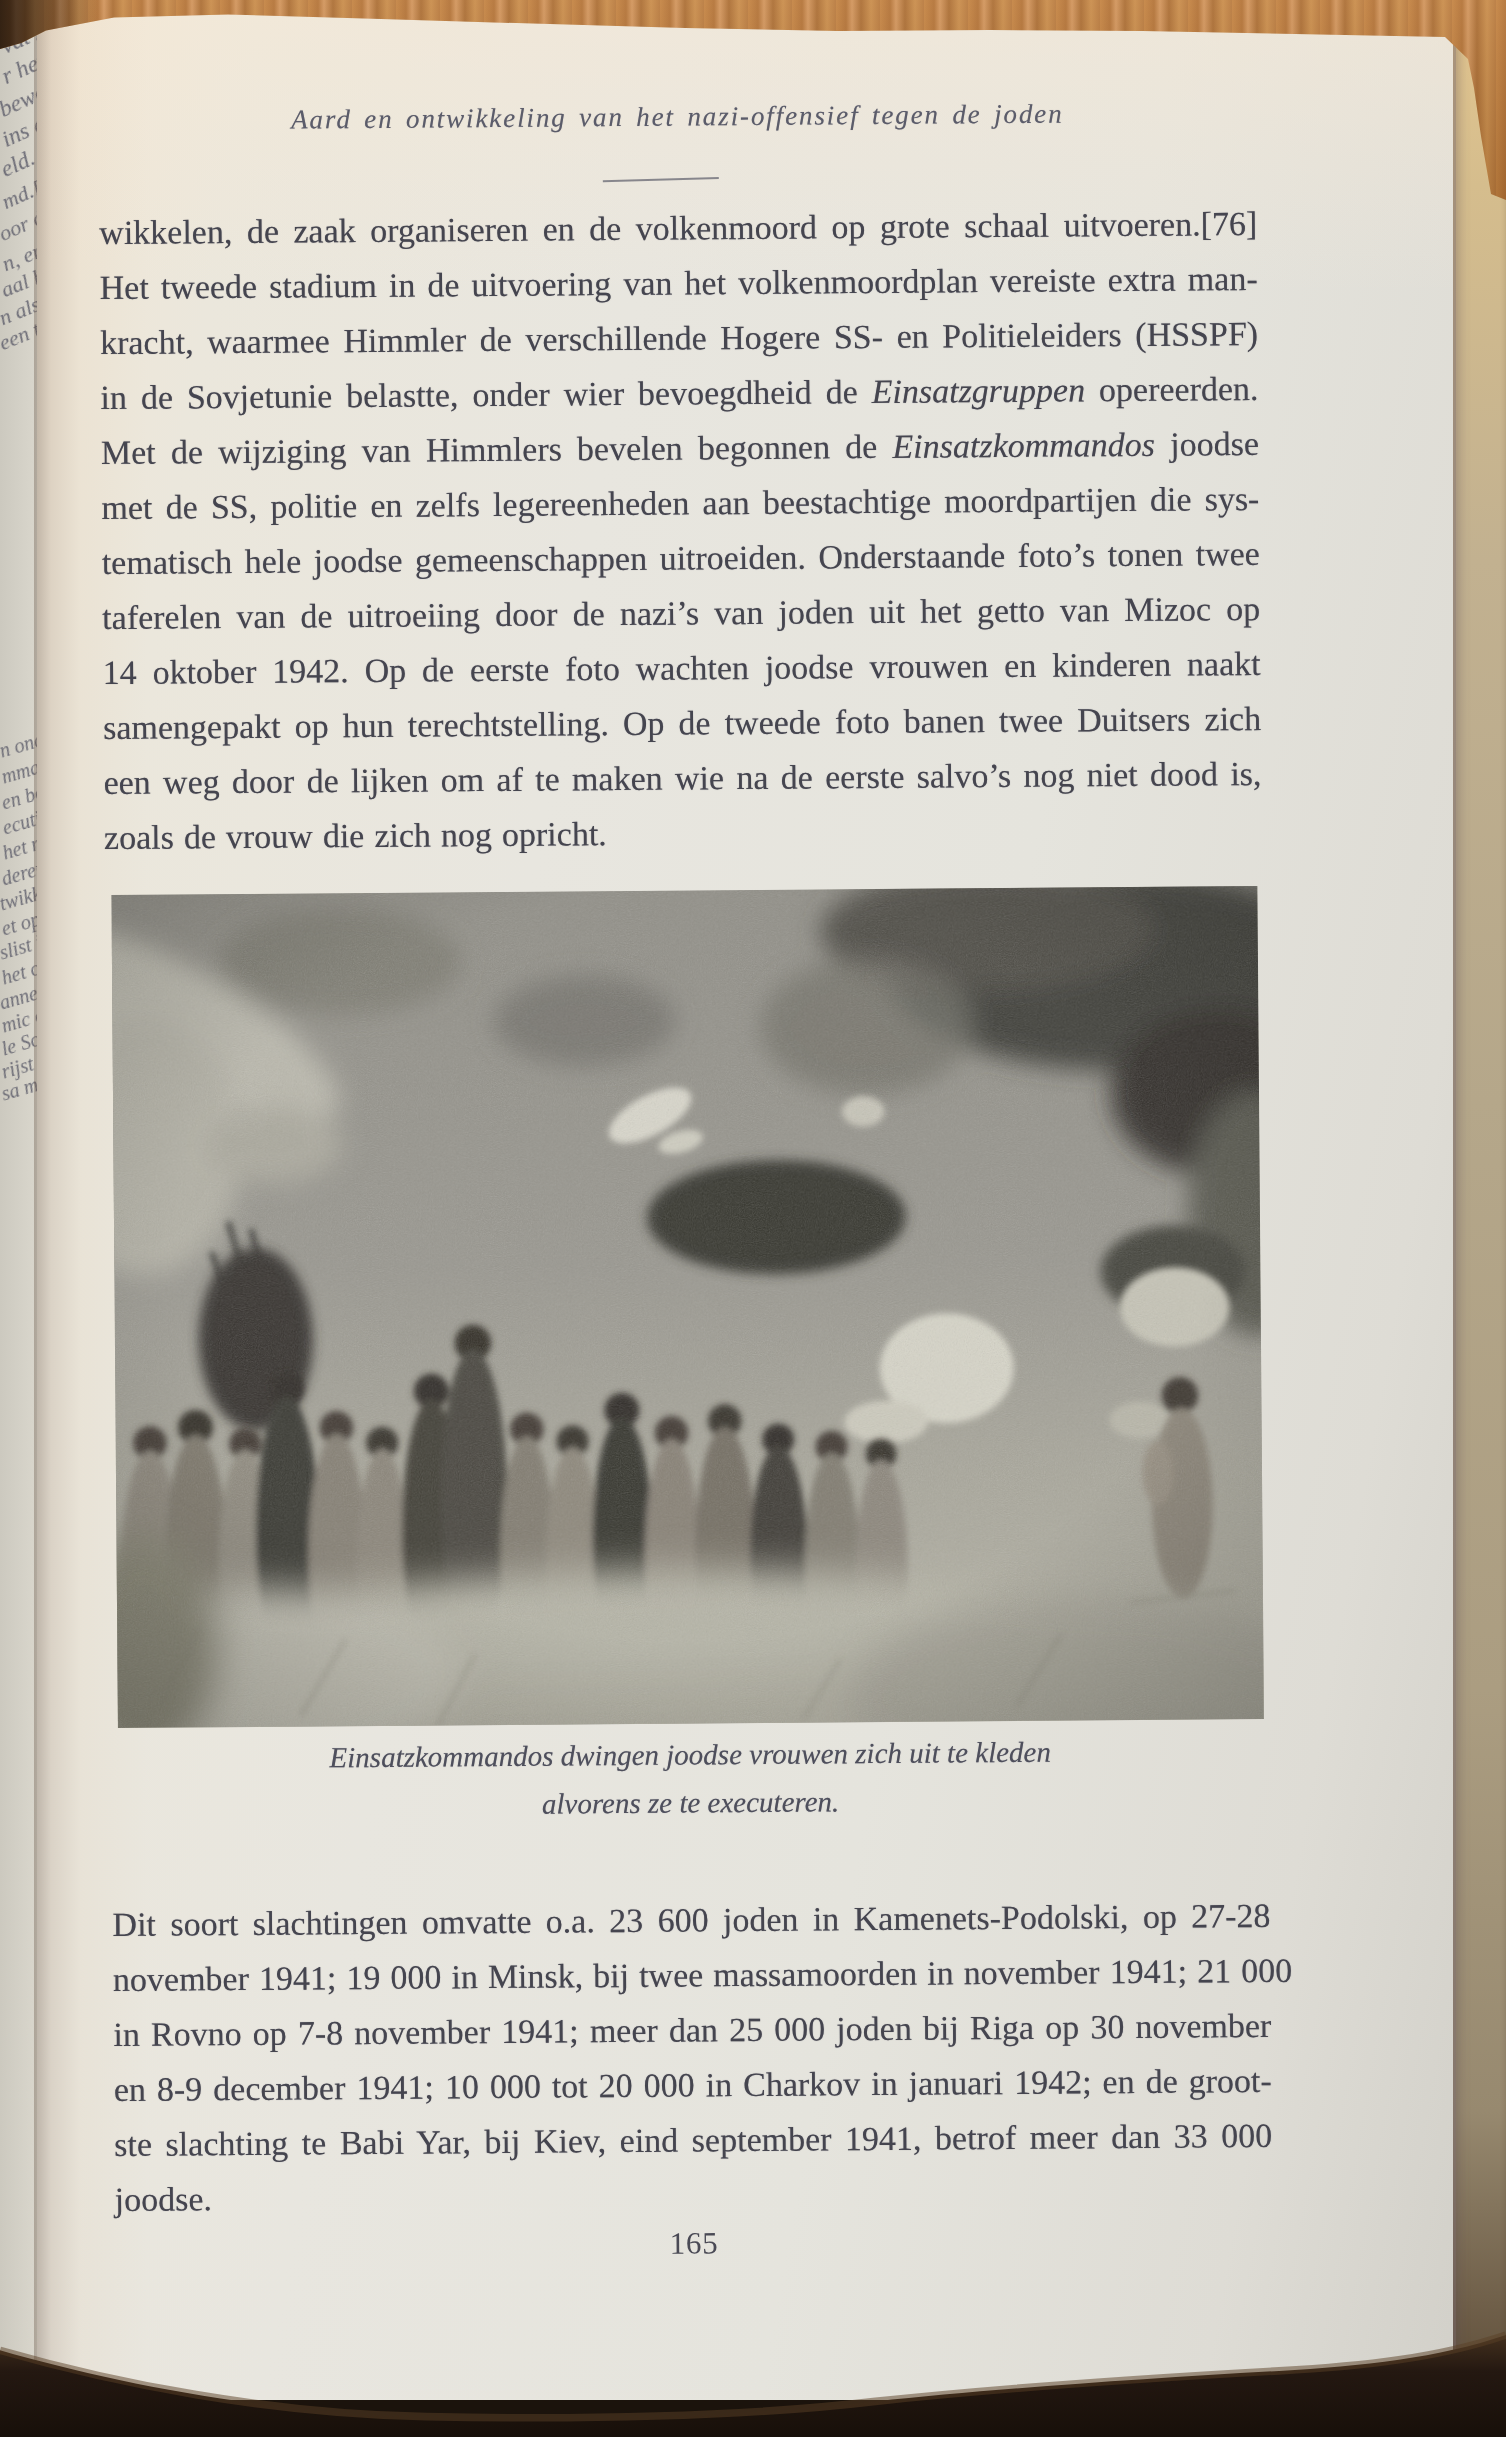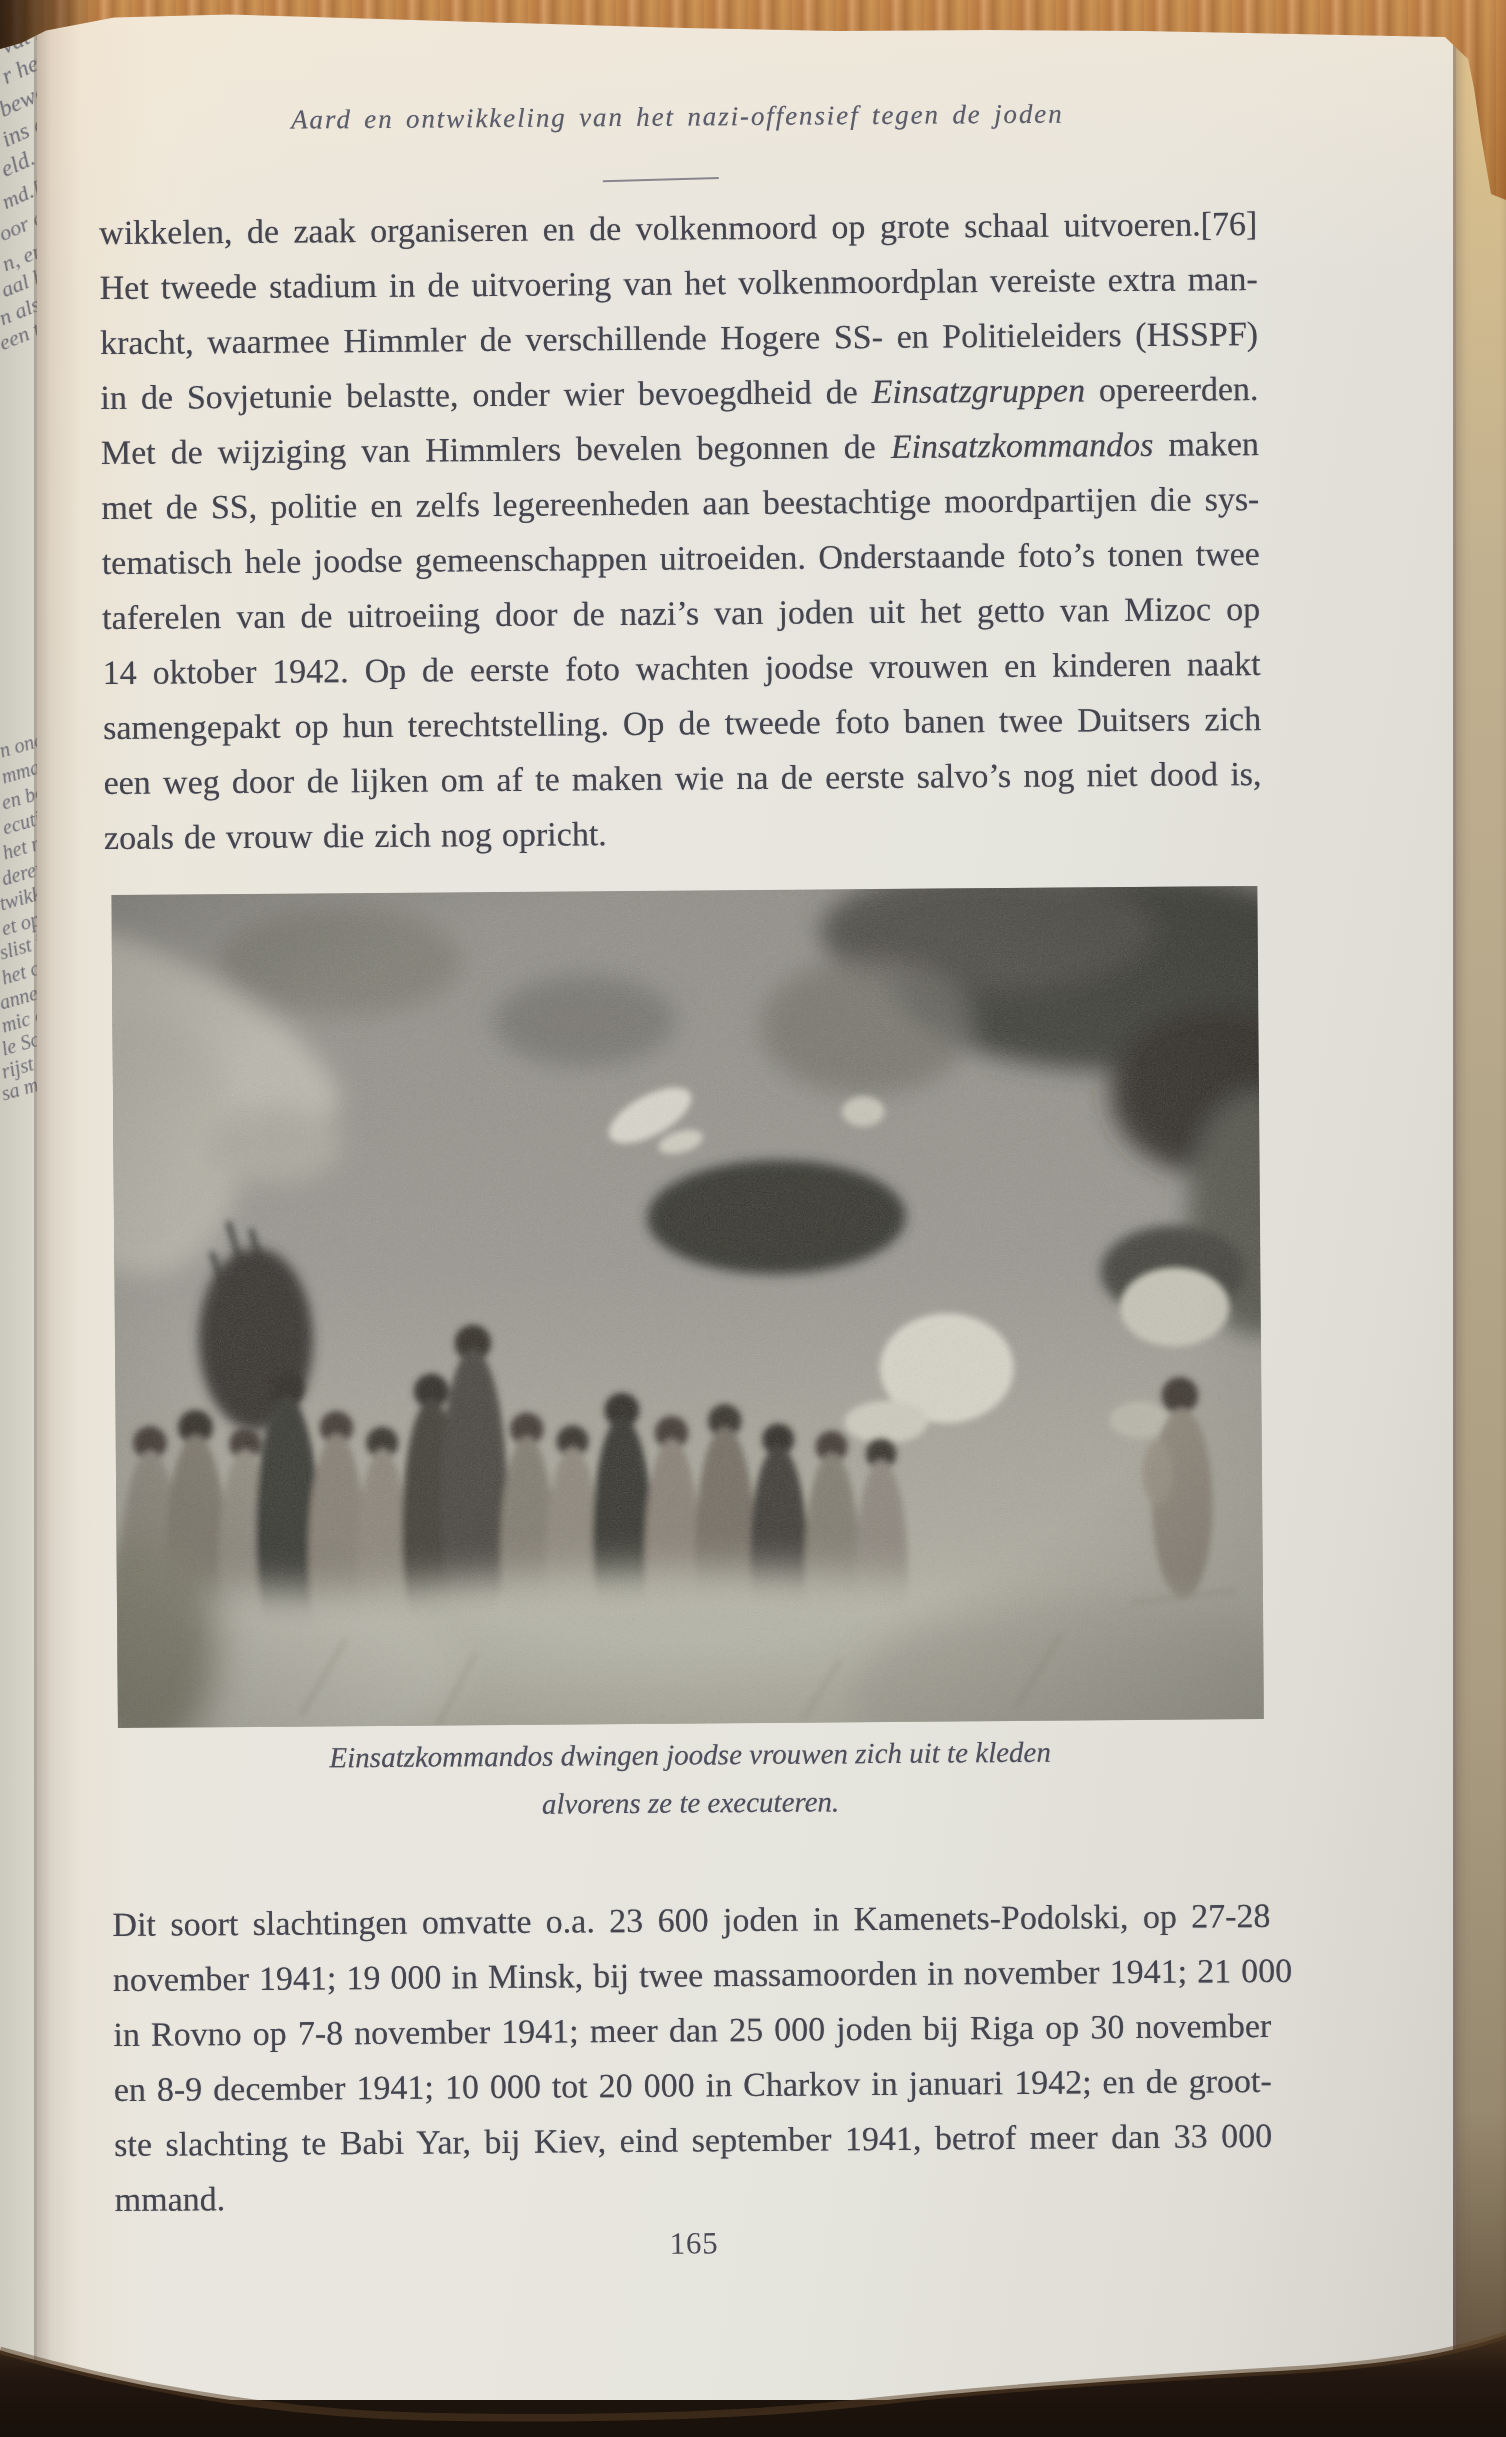--- a/index.html
+++ b/index.html
@@ -139,21 +139,21 @@
 
     <div class="running-head">Aard en ontwikkeling van het nazi-offensief tegen de joden</div>
 
     <div class="head-rule"></div>
 
     <div class="para" id="para1">
         <div class="jline"><span>wikkelen, de zaak organiseren en de volkenmoord op grote schaal uitvoeren.[76]</span></div>
         <div class="jline"><span>Het tweede stadium in de uitvoering van het volkenmoordplan vereiste extra man-</span></div>
         <div class="jline"><span>kracht, waarmee Himmler de verschillende Hogere SS- en Politieleiders (HSSPF)</span></div>
         <div class="jline"><span>in de Sovjetunie belastte, onder wier bevoegdheid de </span><em>Einsatzgruppen</em><span> opereerden.</span></div>
-        <div class="jline"><span>Met de wijziging van Himmlers bevelen begonnen de </span><em>Einsatzkommandos</em><span> maken</span></div>
+        <div class="jline"><span>Met de wijziging van Himmlers bevelen begonnen de </span><em>Einsatzkommandos</em><span> joodse</span></div>
         <div class="jline"><span>met de SS, politie en zelfs legereenheden aan beestachtige moordpartijen die sys-</span></div>
         <div class="jline"><span>tematisch hele joodse gemeenschappen uitroeiden. Onderstaande foto’s tonen twee</span></div>
         <div class="jline"><span>taferelen van de uitroeiing door de nazi’s van joden uit het getto van Mizoc op</span></div>
         <div class="jline"><span>14 oktober 1942. Op de eerste foto wachten joodse vrouwen en kinderen naakt</span></div>
         <div class="jline"><span>samengepakt op hun terechtstelling. Op de tweede foto banen twee Duitsers zich</span></div>
         <div class="jline"><span>een weg door de lijken om af te maken wie na de eerste salvo’s nog niet dood is,</span></div>
         <div class="jline last"><span>zoals de vrouw die zich nog opricht.</span></div>
       </div>
 
     <div class="photo-wrap">
@@ -289,21 +289,21 @@
         <div class="cap-line">Einsatzkommandos dwingen joodse vrouwen zich uit te kleden</div>
         <div class="cap-line">alvorens ze te executeren.</div>
       </div>
 
     <div class="para" id="para2">
         <div class="jline"><span>Dit soort slachtingen omvatte o.a. 23 600 joden in Kamenets-Podolski, op 27-28</span></div>
         <div class="jline"><span>november 1941; 19 000 in Minsk, bij twee massamoorden in november 1941; 21 000</span></div>
         <div class="jline"><span>in Rovno op 7-8 november 1941; meer dan 25 000 joden bij Riga op 30 november</span></div>
         <div class="jline"><span>en 8-9 december 1941; 10 000 tot 20 000 in Charkov in januari 1942; en de groot-</span></div>
         <div class="jline"><span>ste slachting te Babi Yar, bij Kiev, eind september 1941, betrof meer dan 33 000</span></div>
-        <div class="jline last"><span>mmand.</span></div>
+        <div class="jline last"><span>joodse.</span></div>
       </div>
 
     <div class="page-number">165</div>
   </div>
 
   <div class="wood-top"></div>
 
   <div class="fore-edge"></div>
 
   <svg class="bottom-dark" viewBox="0 0 1978 320" preserveAspectRatio="none">

